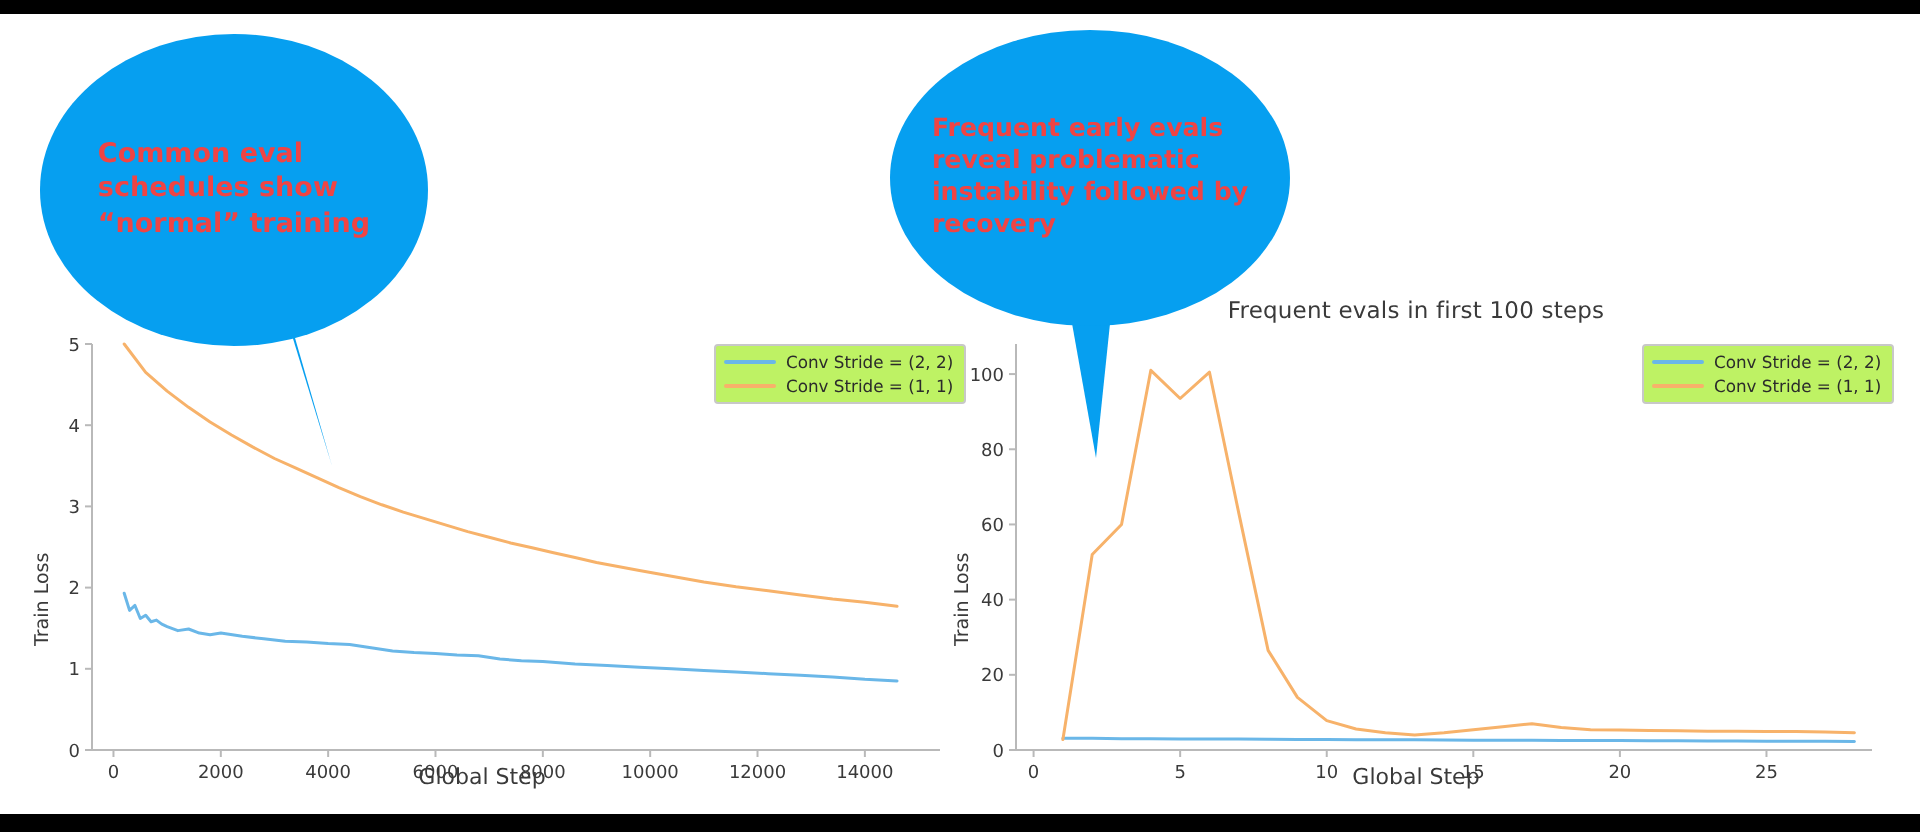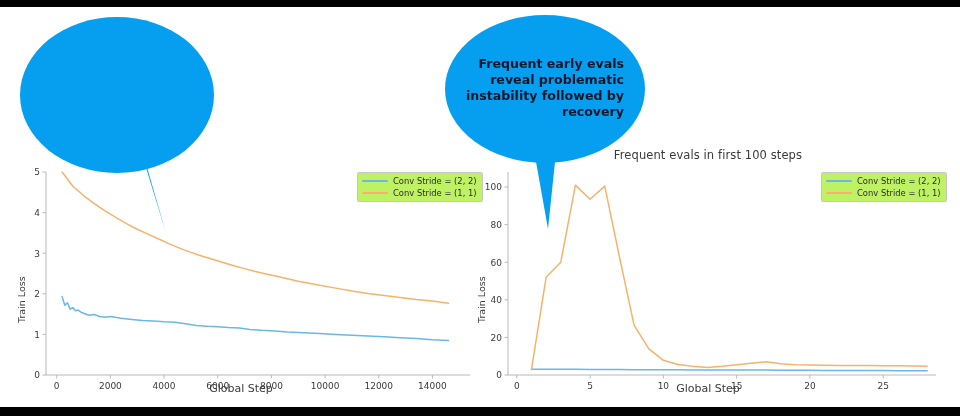--- a/index.html
+++ b/index.html
@@ -47,21 +47,21 @@
     position:absolute;font-size:9.5px;color:#3a3a3a;
     transform:rotate(-90deg);transform-origin:left top;white-space:nowrap;
   }
   .tick-text{font-size:9px;fill:#3a3a3a;font-family:"DejaVu Sans", sans-serif;}
 
   
   .bubble{position:absolute;}
   .bubble-text{
     position:absolute;left:0;top:0;width:100%;height:100%;
     display:flex;align-items:center;justify-content:center;
-    text-align:right;font-weight:bold;color:#0f172a;
+    text-align:left;font-weight:bold;color:#ef4444;
     font-family:"DejaVu Sans", sans-serif;
     line-height:1.28;padding:0 14px;box-sizing:border-box;
     pointer-events:none;white-space:pre-line;
   }
   .bubble-left{left:18px;top:8px;width:198px;height:222px;}
   .bubble-left .bubble-text{font-size:13.5px;height:160px;}
   .bubble-right{left:440px;top:6px;width:210px;height:218px;}
   .bubble-right .bubble-text{font-size:12.6px;height:150px;}
 </style>
 </head>
@@ -171,20 +171,23 @@
 
       <div class="axis-label-x" style="left:0;top:234px;">Global Step</div>
       <div class="axis-label-y" style="left:6px;top:175px;">Train Loss</div>
     </div>
 
     <div class="bubble bubble-left">
       <svg width="198" height="222" viewBox="0 0 198 222">
         <path id="bub-l-tail" d="M 118 120 L 148 218 L 122 128 Z" fill="#069ff0"></path>
         <ellipse id="bub-l-body" cx="99" cy="80" rx="97" ry="78" fill="#069ff0"></ellipse>
       </svg>
+      <div class="bubble-text">Common eval
+schedules show
+“normal” training</div>
     </div>
 
     <div class="bubble bubble-right">
       <svg width="210" height="218" viewBox="0 0 210 218">
         <path id="bub-r-tail" d="M 90 115 L 108 216 L 118 120 Z" fill="#069ff0"></path>
         <ellipse id="bub-r-body" cx="105" cy="76" rx="100" ry="74" fill="#069ff0"></ellipse>
       </svg>
       <div class="bubble-text">Frequent early evals
 reveal problematic
 instability followed by

